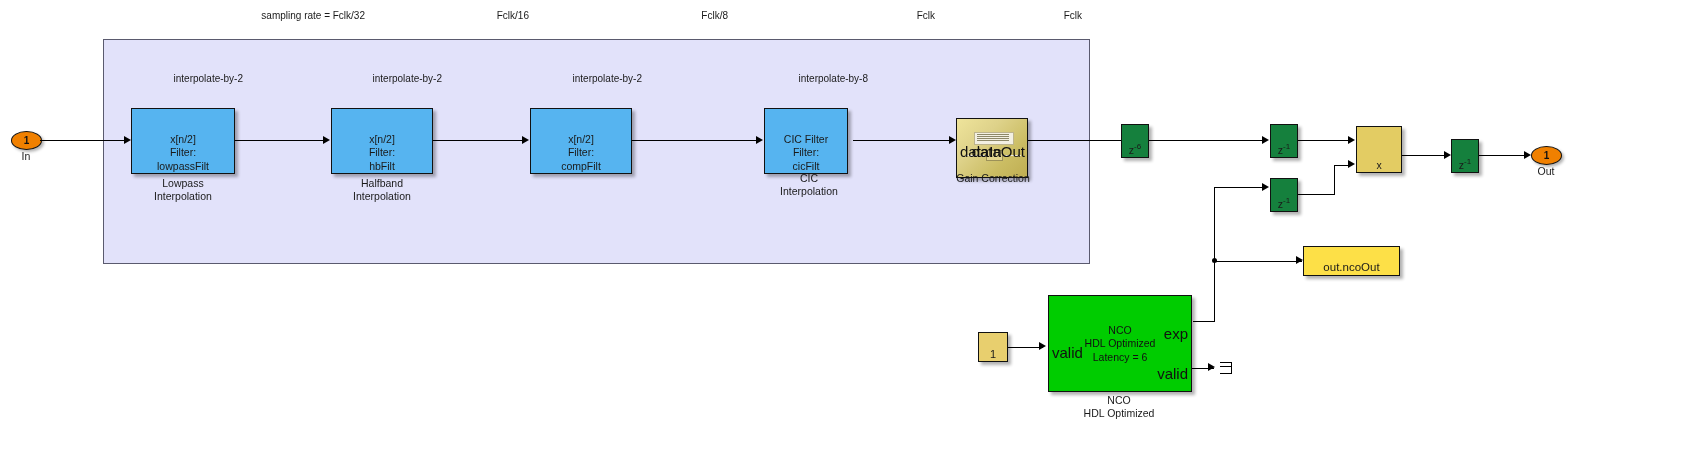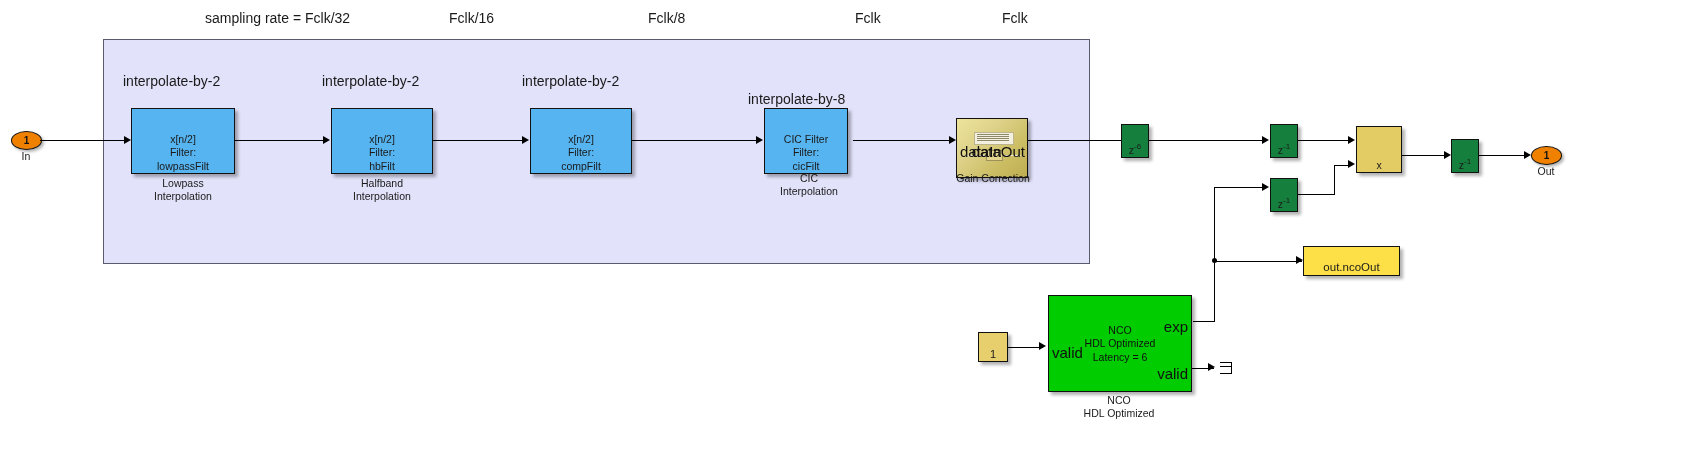--- a/index.html
+++ b/index.html
@@ -41,23 +41,23 @@
 
   
   .caption{
     font-size:10.5px;
     color:#1a1a1a;
     text-align:center;
     line-height:1.22;
     white-space:pre-line;
   }
   .toplabel{
-    font-size:14px;
+    font-size:10px;
     color:#1a1a1a;
-    text-align:left;
+    text-align:right;
     white-space:nowrap;
   }
 
   
   .port{
     background:#f08000;
     border:1.4px solid #111;
     border-radius:50%/50%;
     display:flex;align-items:center;justify-content:center;
     font-size:10px;font-weight:bold;color:#111;
@@ -119,21 +119,21 @@
   <div class="abs toplabel" style="left:449px;top:10px;width:80px;">Fclk/16</div>
   <div class="abs toplabel" style="left:648px;top:10px;width:80px;">Fclk/8</div>
   <div class="abs toplabel" style="left:855px;top:10px;width:80px;">Fclk</div>
   <div class="abs toplabel" style="left:1002px;top:10px;width:80px;">Fclk</div>
 
   <div class="abs subsys-region" style="left:103px;top:39px;width:987px;height:225px;"></div>
 
   <div class="abs toplabel" style="left:123px;top:73px;width:120px;">interpolate-by-2</div>
   <div class="abs toplabel" style="left:322px;top:73px;width:120px;">interpolate-by-2</div>
   <div class="abs toplabel" style="left:522px;top:73px;width:120px;">interpolate-by-2</div>
-  <div class="abs toplabel" style="left:748px;top:73px;width:120px;margin-top:18px;">interpolate-by-8</div>
+  <div class="abs toplabel" style="left:748px;top:73px;width:120px;">interpolate-by-8</div>
 
   <div class="abs port" style="left:11px;top:131px;width:29px;height:17px;">
     <span>1</span>
   </div>
   <div class="abs caption" style="left:4px;top:150px;width:44px;">In</div>
 
   <div class="abs wire-h" style="left:40px;top:140px;width:84px;"></div>
   <div class="abs arrow" style="left:124px;top:135.5px;"></div>
 
   <div class="abs blk blk-filter" style="left:131px;top:108px;width:104px;height:66px;">
@@ -256,21 +256,21 @@
   </div>
 
   <div class="abs wire-h" style="left:1008px;top:346.5px;width:35px;"></div>
   <div class="abs arrow" style="left:1039px;top:342px;"></div>
 
   <div class="abs blk blk-nco" style="left:1048px;top:295px;width:144px;height:97px;">
     <span class="nco-text">NCO
 HDL Optimized
 Latency = 6</span>
     <span class="portlabel" style="left:3px;top:47px;">valid</span>
-    <span class="portlabel" style="right:3px;top:21px;padding-left:24px;">exp</span>
+    <span class="portlabel" style="right:3px;top:28px;padding-left:24px;">exp</span>
     <span class="portlabel" style="right:3px;top:68px;">valid</span>
   </div>
   <div class="abs caption" style="left:1069px;top:394px;width:100px;">NCO
 HDL Optimized</div>
 
   <div class="abs wire-h" style="left:1192px;top:367.5px;width:22px;"></div>
   <div class="abs arrow" style="left:1208px;top:363px;"></div>
   <div class="abs terminator" style="left:1220px;top:361.5px;"></div>
 
 </div>

